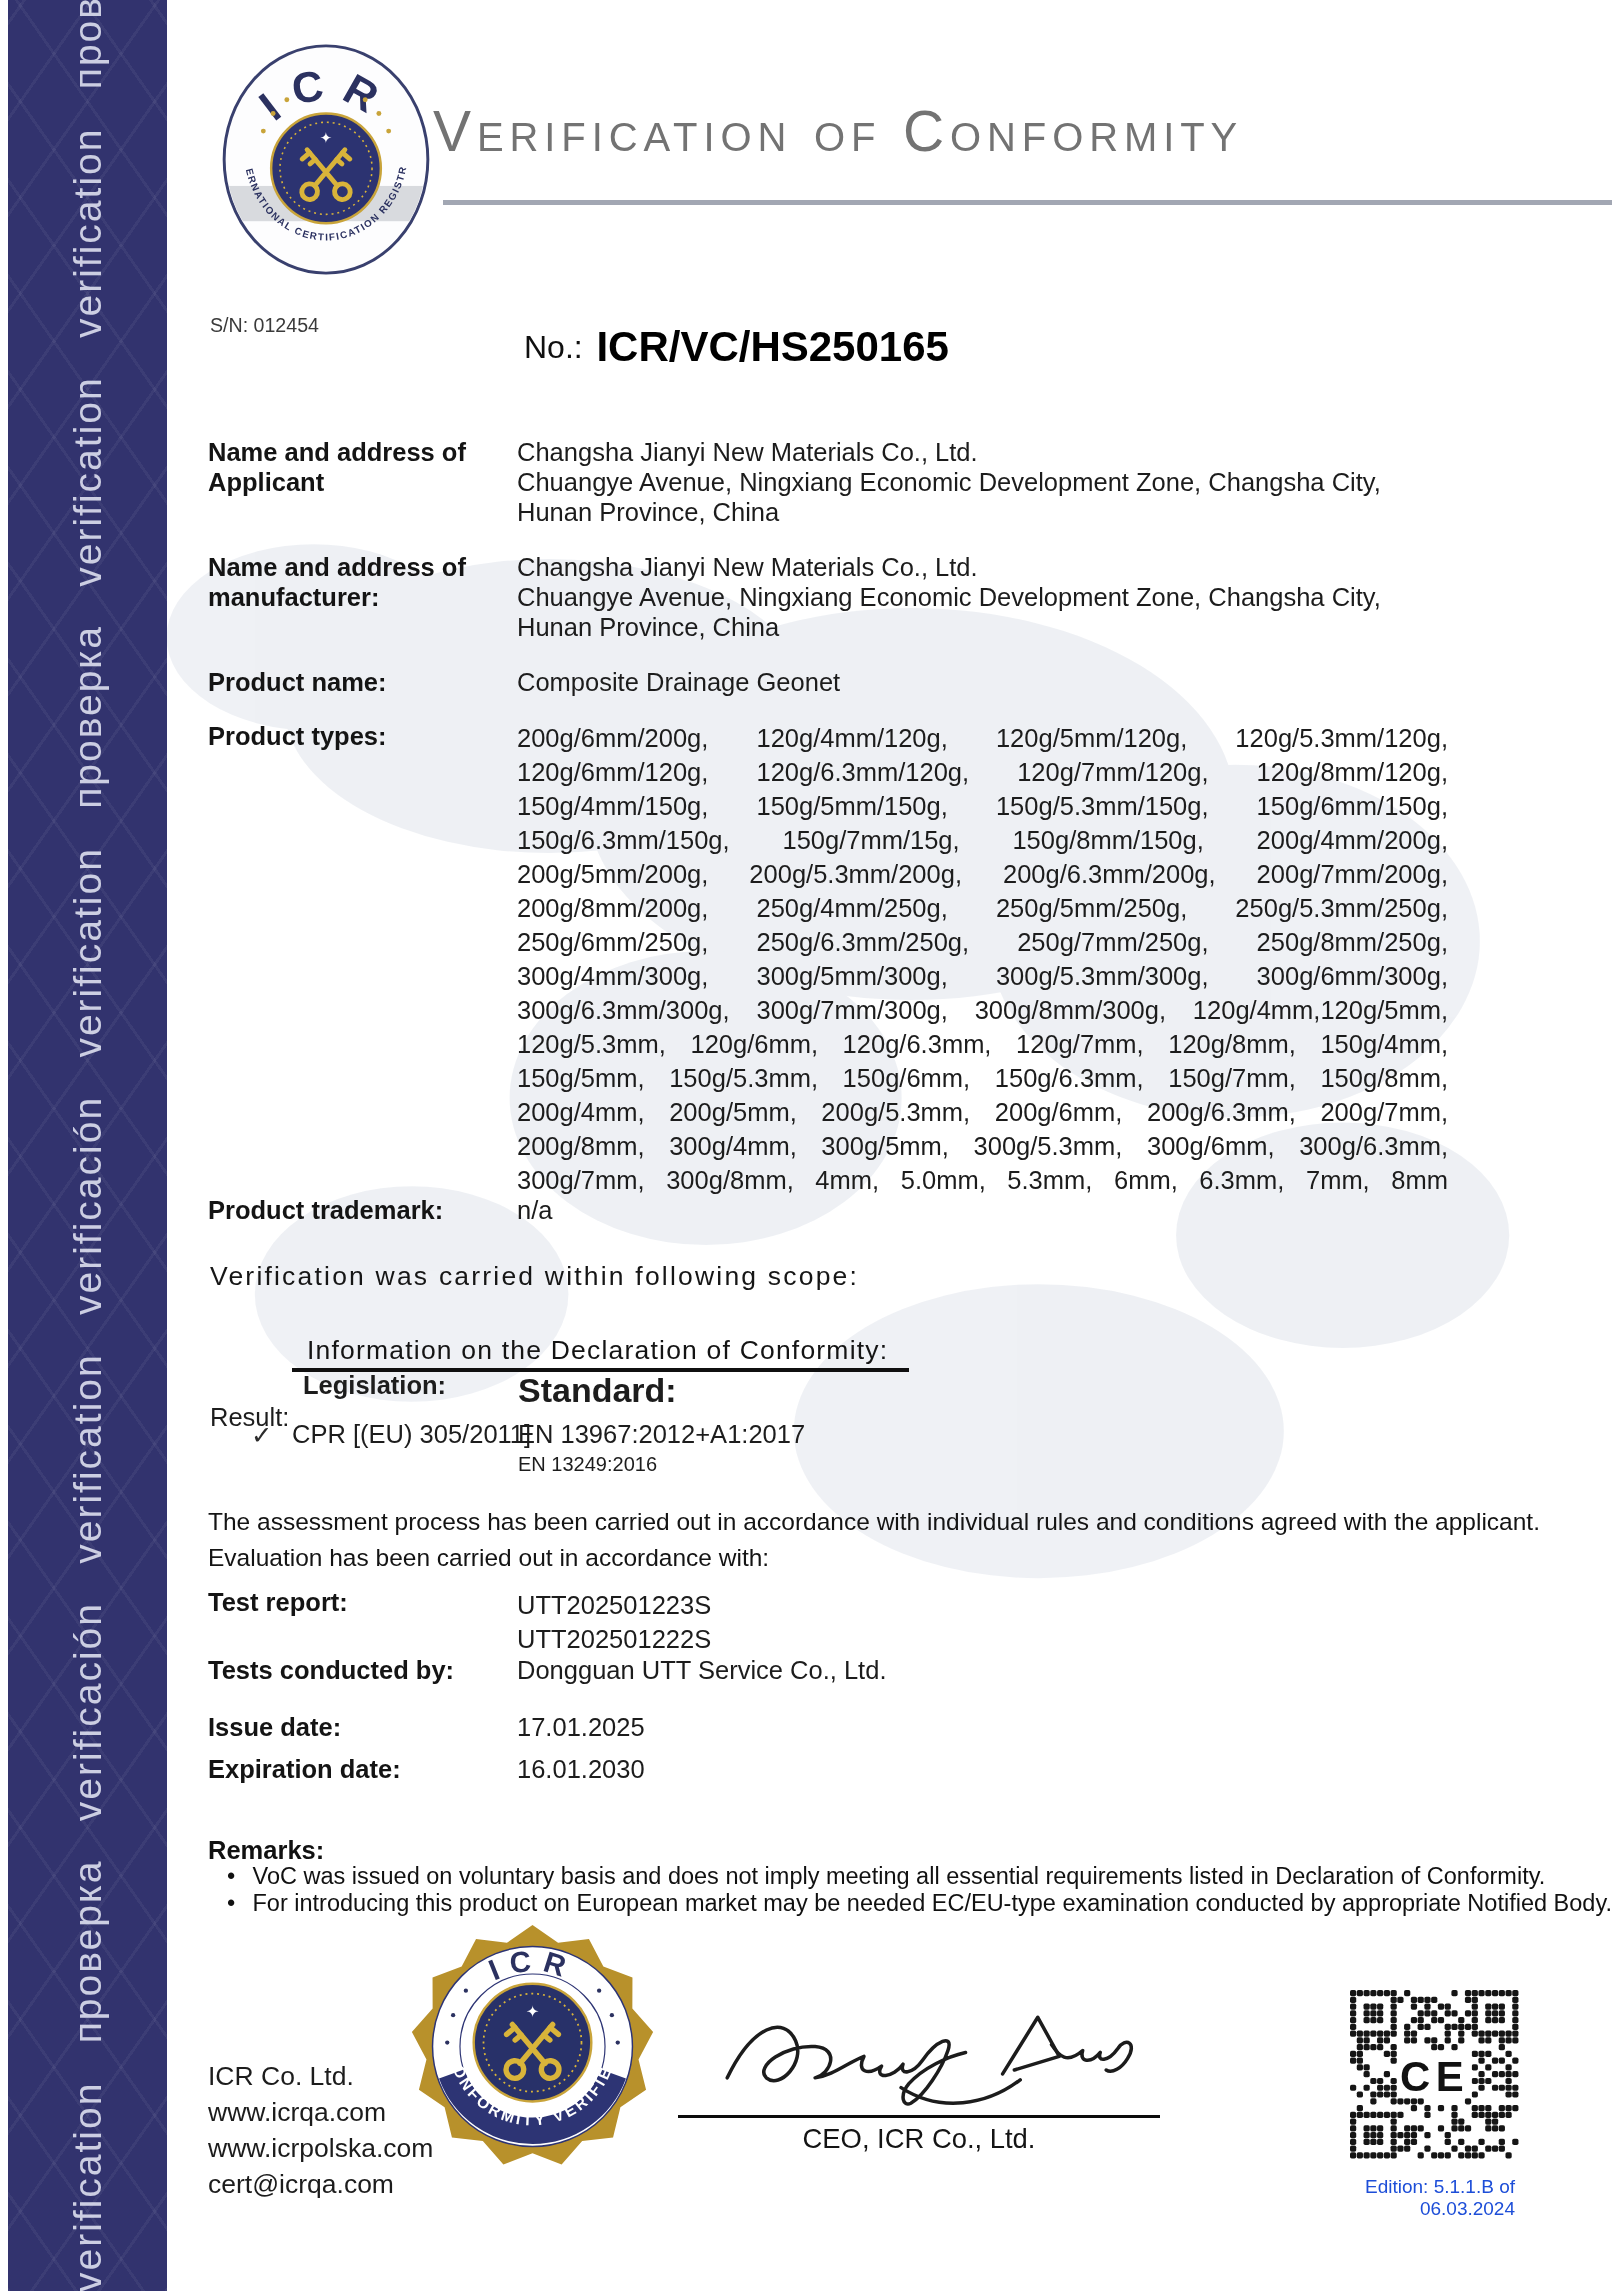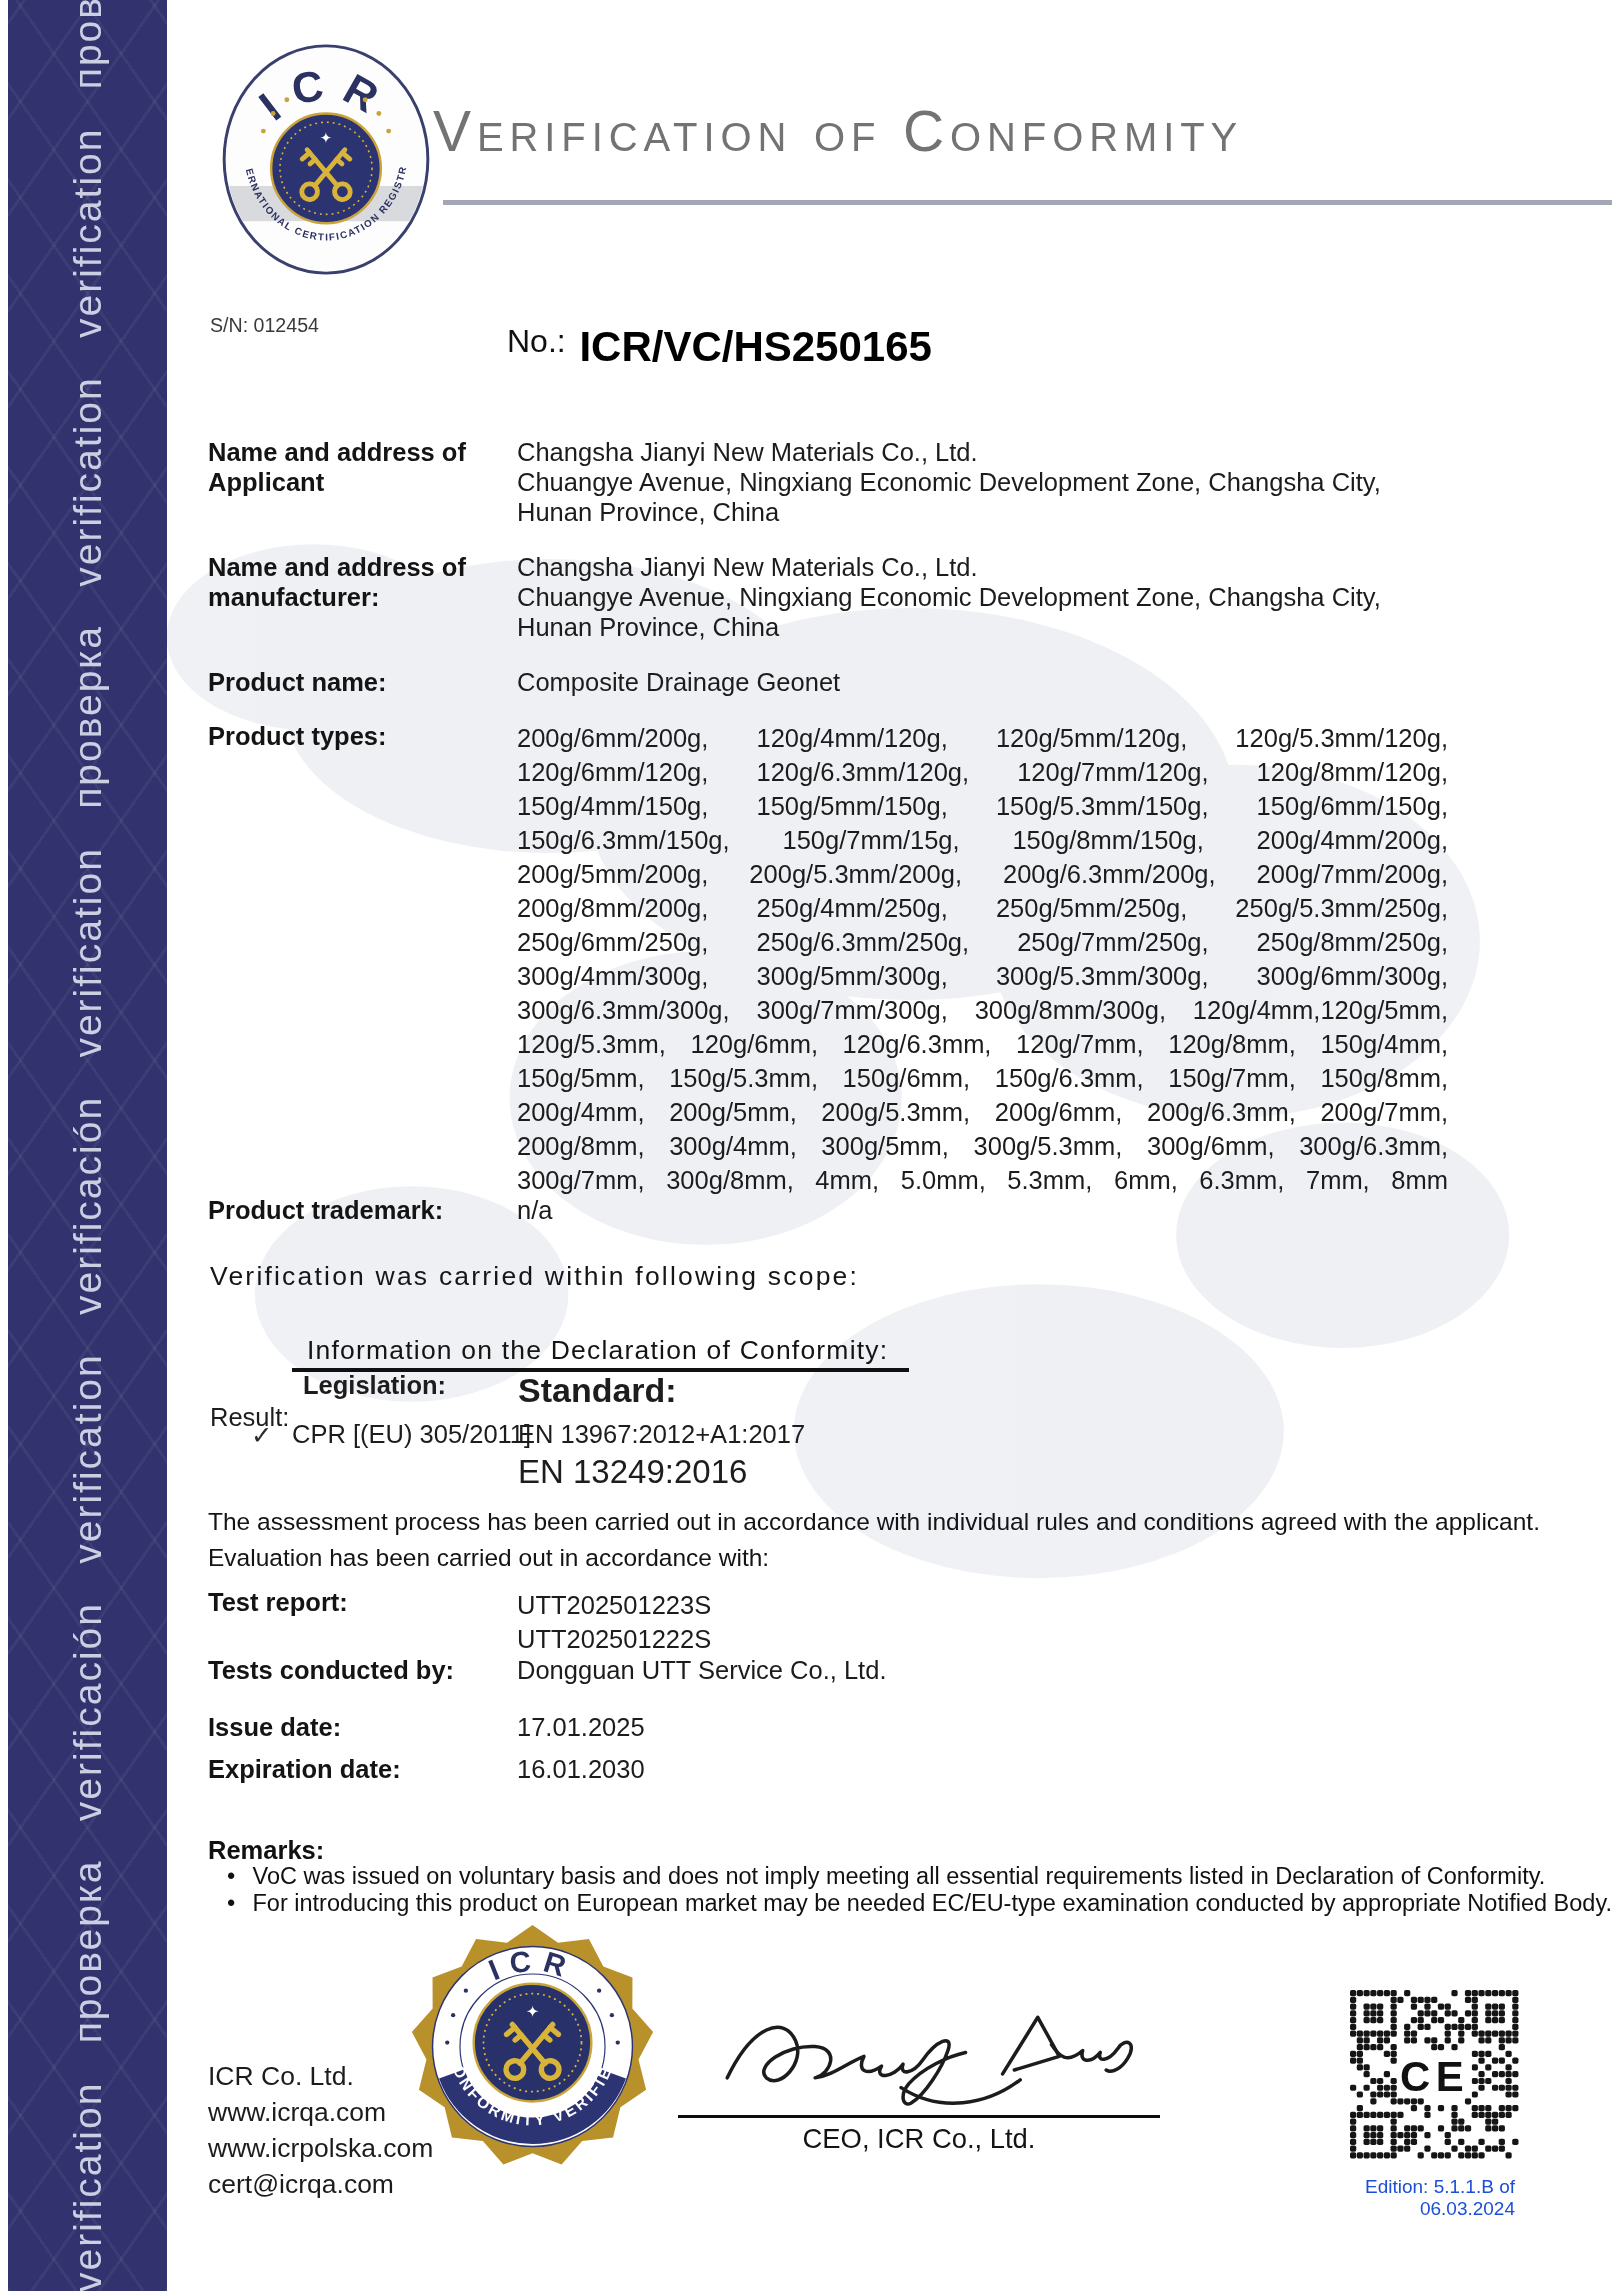--- a/index.html
+++ b/index.html
@@ -18,21 +18,21 @@
 
   
   .map{left:0;top:0;pointer-events:none;}
 
   
   .logo{left:220px;top:41px;}
   .title{left:433px;top:98px;font-variant:small-caps;font-size:57px;letter-spacing:5.9px;
          color:#737373;white-space:nowrap;}
   .title-rule{left:443px;top:200px;width:1169px;height:4.9px;background:#a2a7b3;}
   .serial{left:210px;top:314px;font-size:19.6px;color:#3a3a3a;}
-  .no-line{left:507px;top:323px;display:flex;align-items:flex-start;gap:13.7px;white-space:nowrap;}
+  .no-line{left:524px;top:323px;display:flex;align-items:center;gap:13.7px;white-space:nowrap;}
   .no-label{font-size:32px;color:#101010;}
   .no-value{font-size:42px;font-weight:bold;color:#000;}
 
   .lbl{font-weight:bold;font-size:25.5px;color:#141414;line-height:30px;}
   .val{font-size:25.5px;color:#1c1c1c;line-height:30px;}
   .col-label{left:208px;width:299px;}
   .col-value{left:517px;width:939px;}
 
   .pt-lines{left:517px;top:721px;width:931px;}
   .pt-line{font-size:25.5px;color:#1c1c1c;height:34px;line-height:34px;white-space:nowrap;
@@ -41,21 +41,21 @@
   .scope-intro{left:210px;top:1261px;font-size:26.5px;letter-spacing:2.2px;color:#161616;}
   .doc-heading{left:307px;top:1335px;font-size:26.5px;letter-spacing:1.2px;color:#141414;}
   .doc-rule{left:292px;top:1368px;width:617px;height:3.9px;background:#101010;}
   .result-label{left:210px;top:1371px;font-size:25.5px;margin-top:32px;}
   .legislation-label{left:303px;top:1371px;font-size:25.5px;font-weight:bold;}
   .standard-label{left:518px;top:1371px;font-size:34px;font-weight:bold;text-align:right;}
   .check{left:251px;top:1420px;font-size:25.5px;color:#2c2c2c;}
   .cpr{left:292px;top:1420px;font-size:25.5px;}
   .directive{left:353px;top:1420px;font-size:25.5px;}
   .std1{left:518px;top:1420px;font-size:25.5px;}
-  .std2{left:518px;top:1453px;font-size:33px;}
+  .std2{left:518px;top:1453px;font-size:20px;}
 
   .assess{left:208px;width:1353px;font-size:24.5px;color:#141414;white-space:nowrap;}
   .assess.l1{top:1508px;}
   .assess.l2{top:1544px;white-space:normal;}
 
   .row-label{left:208px;width:304px;font-weight:bold;font-size:25.5px;color:#141414;}
   .row-value{left:517px;width:784px;font-size:25.5px;color:#1c1c1c;}
 
   .remarks-label{left:208px;top:1836px;font-size:25.5px;font-weight:bold;color:#111;}
   .remarks{left:227px;top:1863px;width:1304px;}

